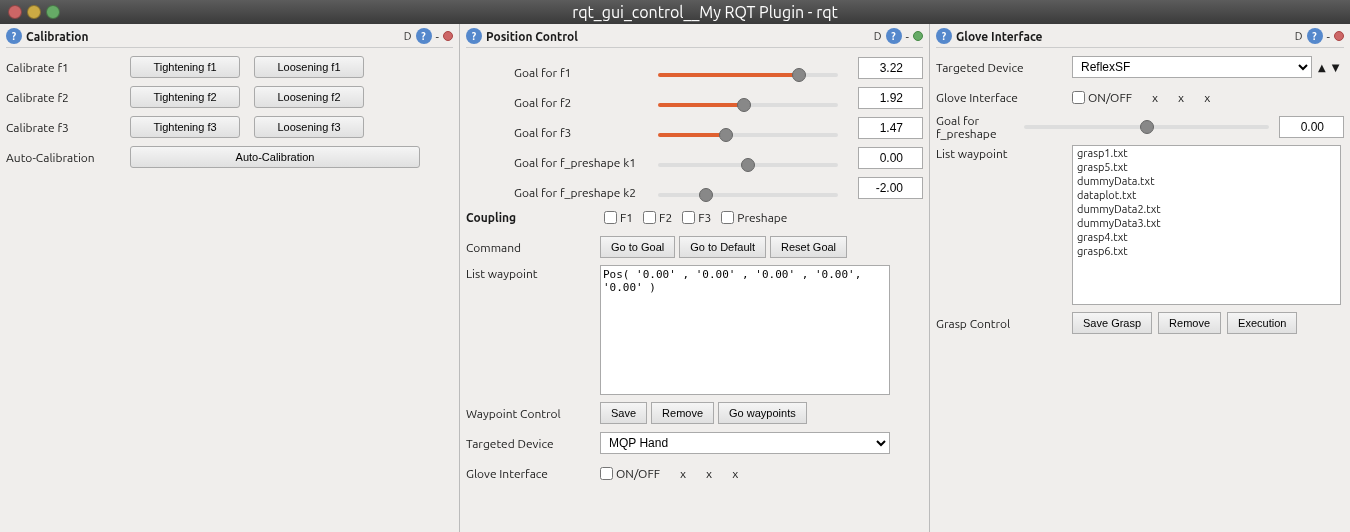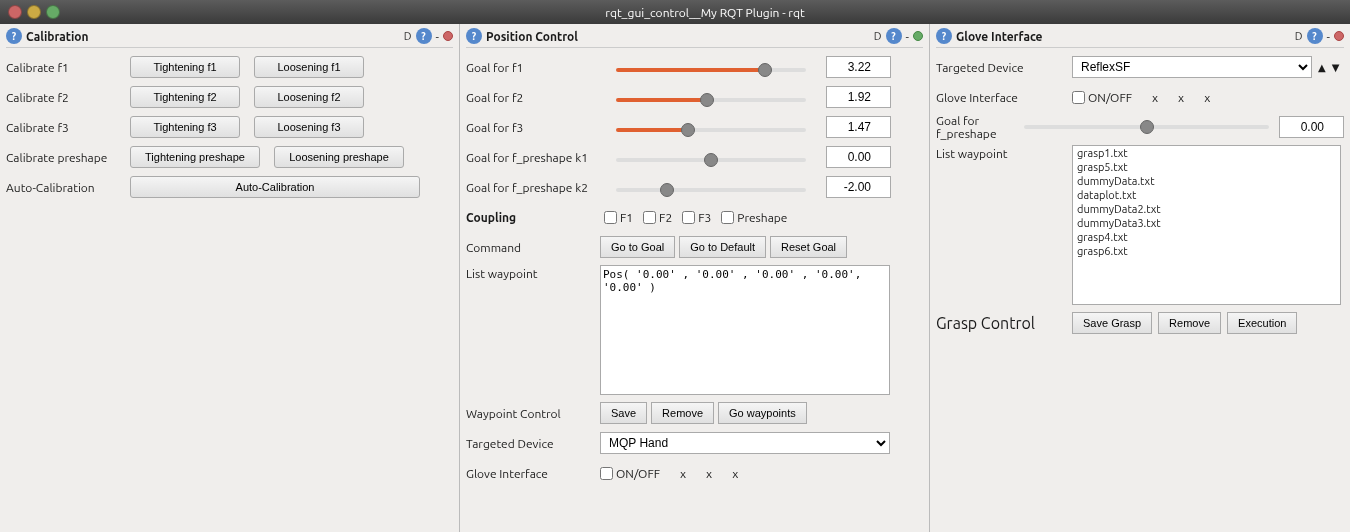--- a/index.html
+++ b/index.html
@@ -29,21 +29,21 @@
     .tb-btn {
       width: 14px;
       height: 14px;
       border-radius: 50%;
       border: 1px solid rgba(0,0,0,0.3);
       cursor: pointer;
     }
     .tb-btn.close { background: #cc6666; }
     .tb-btn.min   { background: #ccaa44; }
     .tb-btn.max   { background: #66aa66; }
-    .title-text { flex: 1; text-align: center; font-size: 12px; }
+    .title-text { flex: 1; text-align: center; font-size: 16px; }
 
     .main-content {
       display: flex;
       height: calc(532px - 24px);
       background: #f0eeec;
     }
 
     
     .panel {
       border-right: 1px solid #bbb;
@@ -112,24 +112,25 @@
       height: 22px;
       min-width: 290px;
     }
 
     
     .pos-panel {
       width: 470px;
     }
     .goal-row {
       display: flex;
-      align-items: center;
+      align-items: flex-end;
       gap: 20px;
       padding: 2px 0;
       height: 28px;
+      margin-left: 48px;
     }
     .goal-label {
       width: 130px;
       font-size: 12px;
     }
     .slider-container {
       width: 190px;
       position: relative;
     }
     input[type=range] {
@@ -339,21 +340,21 @@
     }
     .grasp-row {
       display: flex;
       align-items: center;
       gap: 6px;
       padding: 2px 0;
       height: 28px;
     }
     .grasp-label {
       width: 130px;
-      font-size: 16px;
+      font-size: 12px;
     }
     .grasp-controls {
       display: flex;
       gap: 6px;
     }
 
     .panel-header-area {
       display: flex;
       align-items: center;
       gap: 4px;
@@ -408,25 +409,20 @@
       <button class="calib-btn">Tightening f2</button>
       <button class="calib-btn">Loosening f2</button>
     </div>
 
     <div class="calib-row">
       <span class="calib-label">Calibrate f3</span>
       <button class="calib-btn">Tightening f3</button>
       <button class="calib-btn">Loosening f3</button>
     </div>
 
-    <div class="calib-row">
-      <span class="calib-label">Calibrate preshape</span>
-      <button class="calib-btn" style="min-width:130px;">Tightening preshape</button>
-      <button class="calib-btn" style="min-width:130px;">Loosening preshape</button>
-    </div>
 
     <div class="calib-row">
       <span class="calib-label">Auto-Calibration</span>
       <button class="auto-calib-btn">Auto-Calibration</button>
     </div>
   </div>
 
   <div class="panel pos-panel">
     <div class="panel-header-area">
       <div class="help-icon">?</div>

